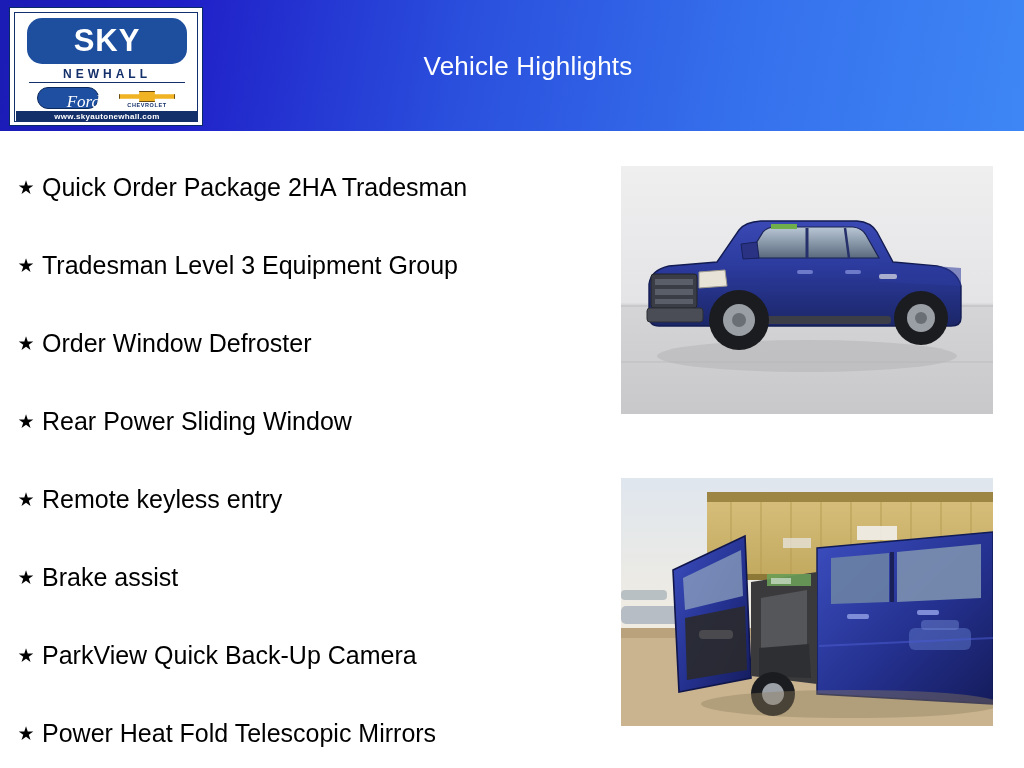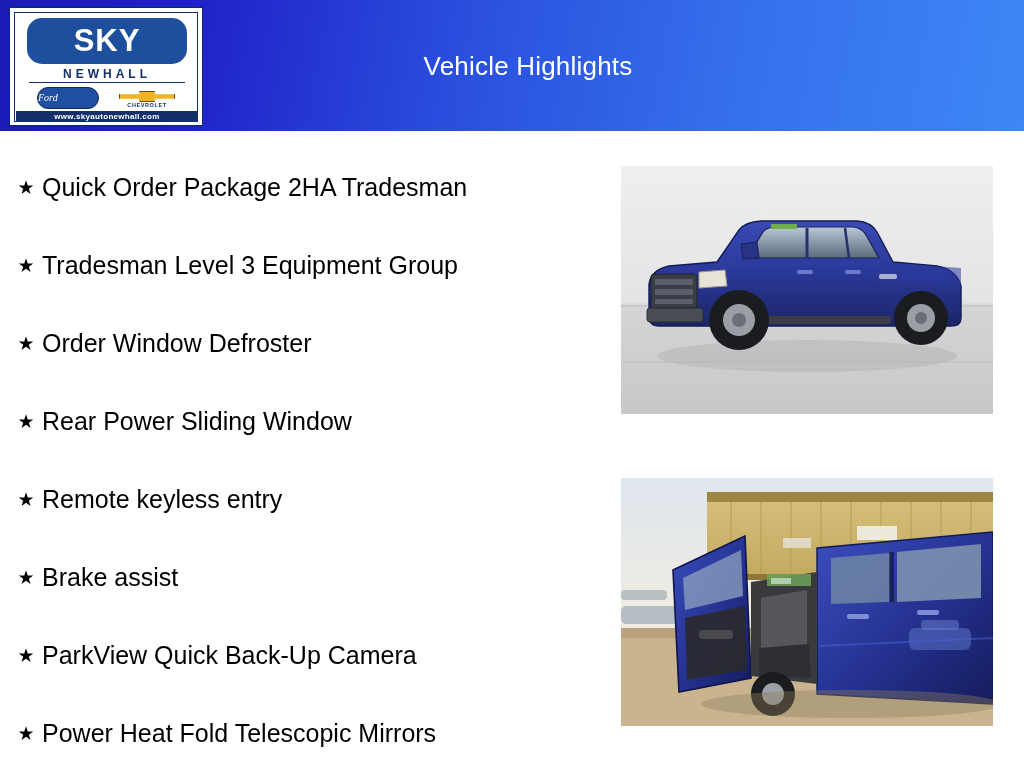--- a/index.html
+++ b/index.html
@@ -111,23 +111,23 @@
     height: 22px;
     background: #1f4fa0;
     border-radius: 11px / 11px;
     border: 1px solid #0d2a5c;
   }
   .logo-ford span {
     position: absolute;
     left: 0;
     top: 4px;
     width: 62px;
-    text-align: left;
+    text-align: right;
     color: #ffffff;
-    font-size: 10px;
+    font-size: 17px;
     font-style: italic;
     font-family: "Liberation Serif", serif;
   }
   .logo-chev {
     position: absolute;
     left: 100px;
     top: 76px;
     width: 64px;
     height: 20px;
   }

